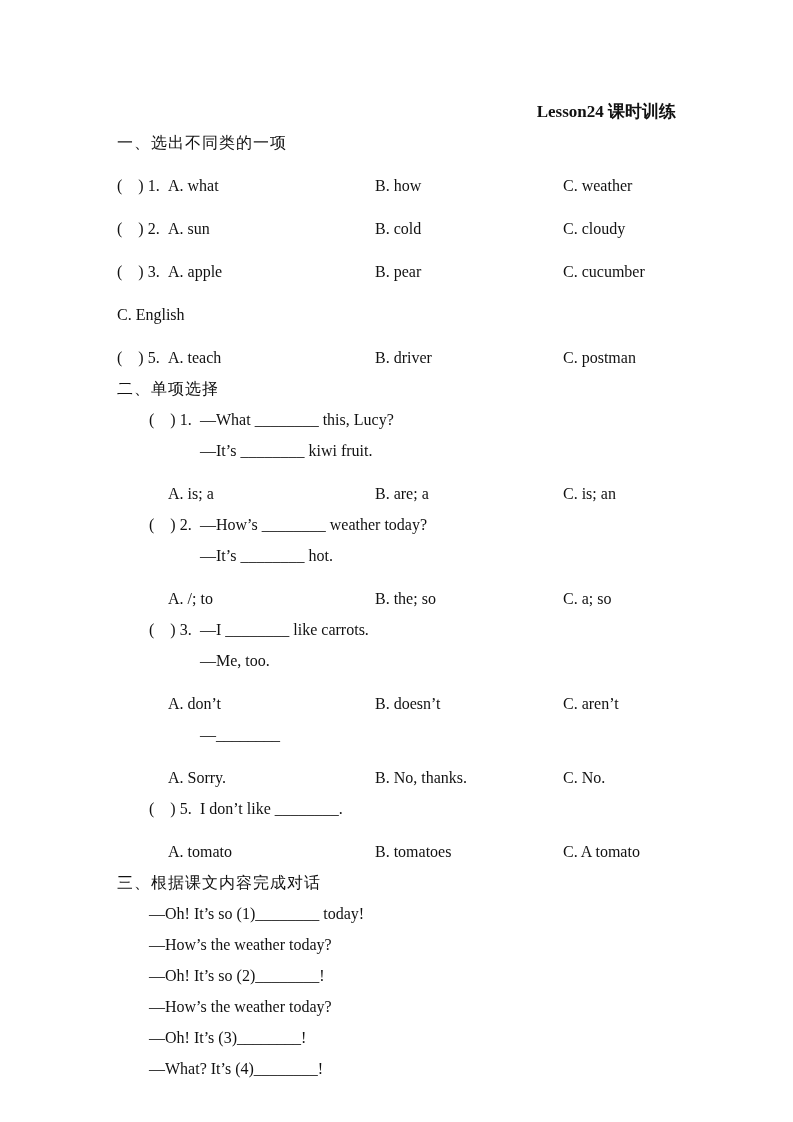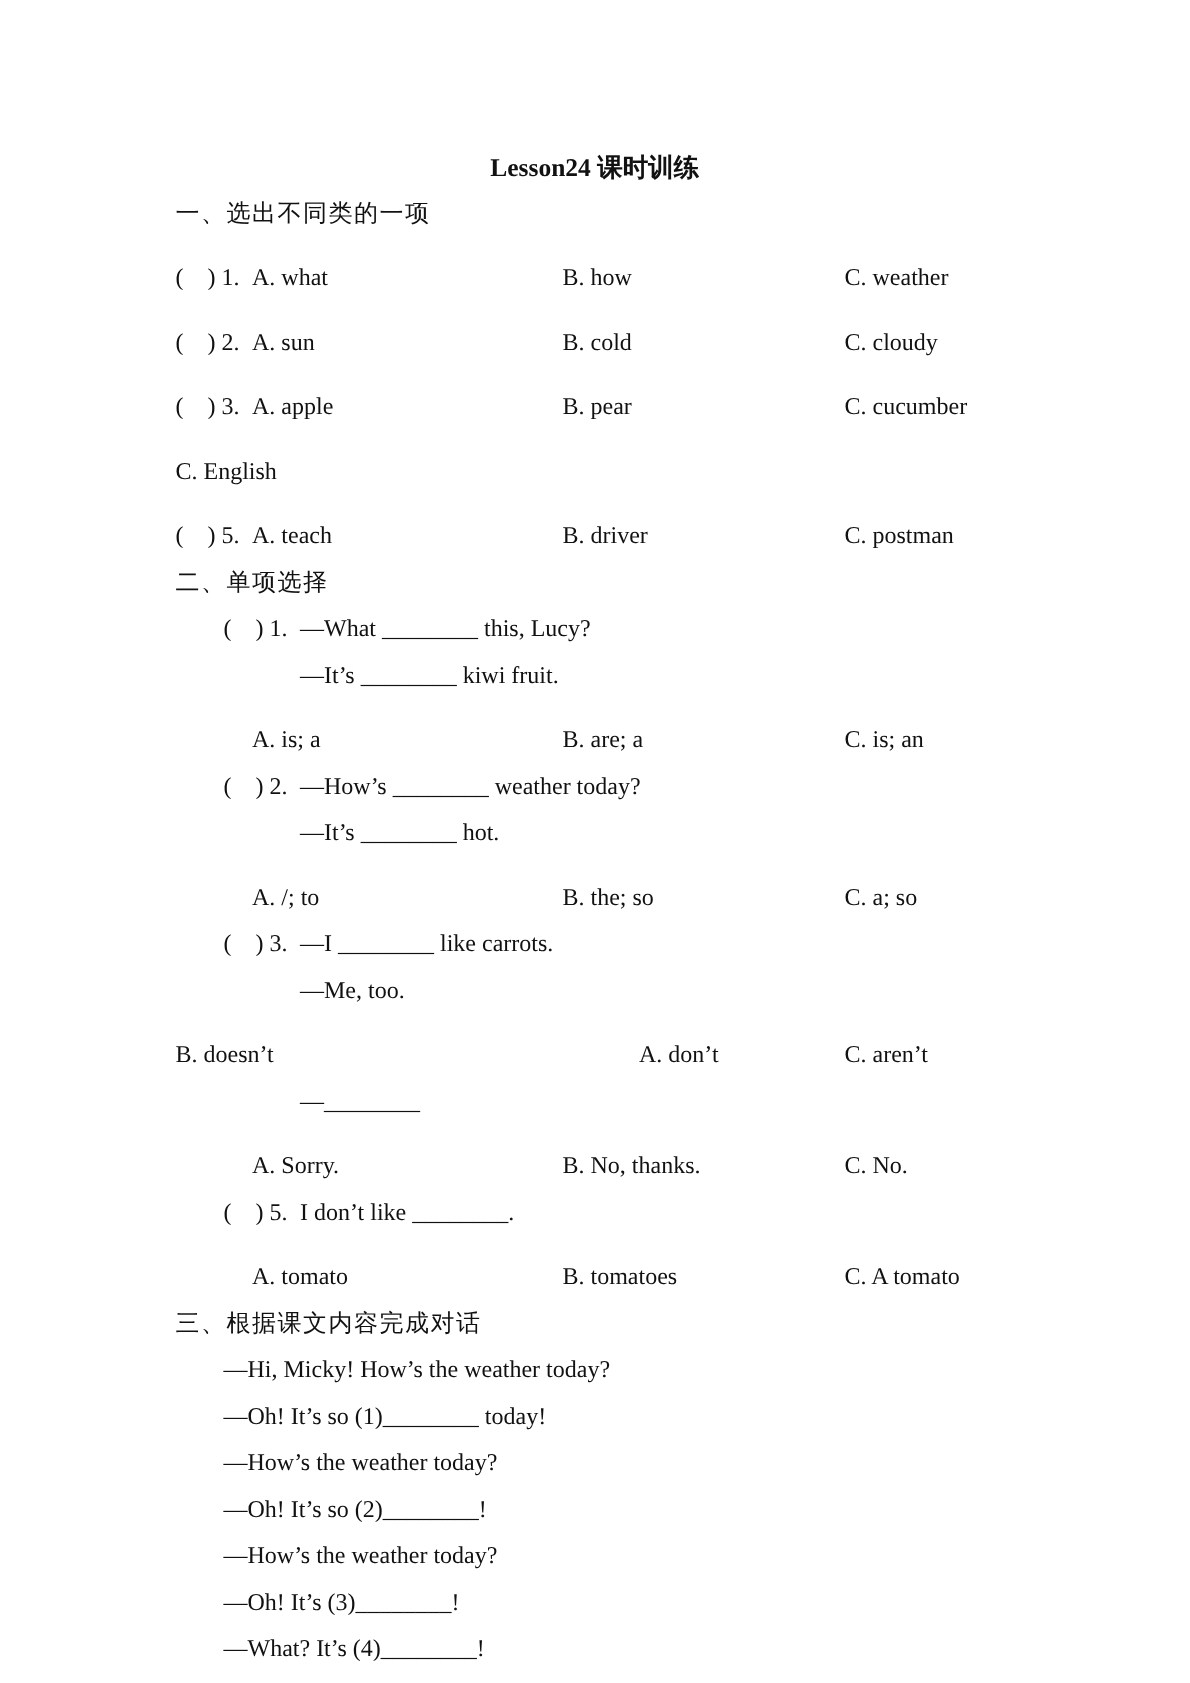--- a/index.html
+++ b/index.html
@@ -18,21 +18,21 @@
   .page {
     box-sizing: border-box;
     width: 793px;
     height: 1122px;
     padding: 96px 117px 40px 117px;
   }
   .title {
     margin: 0;
     font-size: 17px;
     font-weight: bold;
-    text-align: center;
+    text-align: right;
     line-height: 31px;
     white-space: pre-wrap;
   }
   .heading {
     line-height: 31px;
     white-space: pre-wrap;
     letter-spacing: 1px;
   }
   .line {
     line-height: 31px;
@@ -107,42 +107,41 @@
   <div class="line indent"><span>—It’s ________ hot.</span></div>
   <div class="grid3">
     <span><span class="opt-first">A. /; to</span></span>
     <span>B. the; so</span>
     <span>C. a; so</span>
   </div>
 
   <div class="line"><span class="num">(    ) 3.</span><span>—I ________ like carrots.</span></div>
   <div class="line indent"><span>—Me, too.</span></div>
   <div class="grid3">
+    <span><span class="opt-first">A. don’t</span></span>
     <span>B. doesn’t</span>
-    <span><span class="opt-first">A. don’t</span></span>
     <span>C. aren’t</span>
   </div>
 
   <div class="line indent"><span>—________</span></div>
   <div class="grid3">
     <span><span class="opt-first">A. Sorry.</span></span>
     <span>B. No, thanks.</span>
     <span>C. No.</span>
   </div>
 
   <div class="line"><span class="num">(    ) 5.</span><span>I don’t like ________.</span></div>
   <div class="grid3">
     <span><span class="opt-first">A. tomato</span></span>
     <span>B. tomatoes</span>
     <span>C. A tomato</span>
   </div>
 
   <div class="heading">三、根据课文内容完成对话</div>
 
-  <div class="line">—Hi, Micky! How’s the weather today?</div>
   <div class="line">—Oh! It’s so (1)________ today!</div>
   <div class="line">—How’s the weather today?</div>
   <div class="line">—Oh! It’s so (2)________!</div>
   <div class="line">—How’s the weather today?</div>
   <div class="line">—Oh! It’s (3)________!</div>
   <div class="line">—What? It’s (4)________!</div>
 
 </div>
 
 </body></html>

